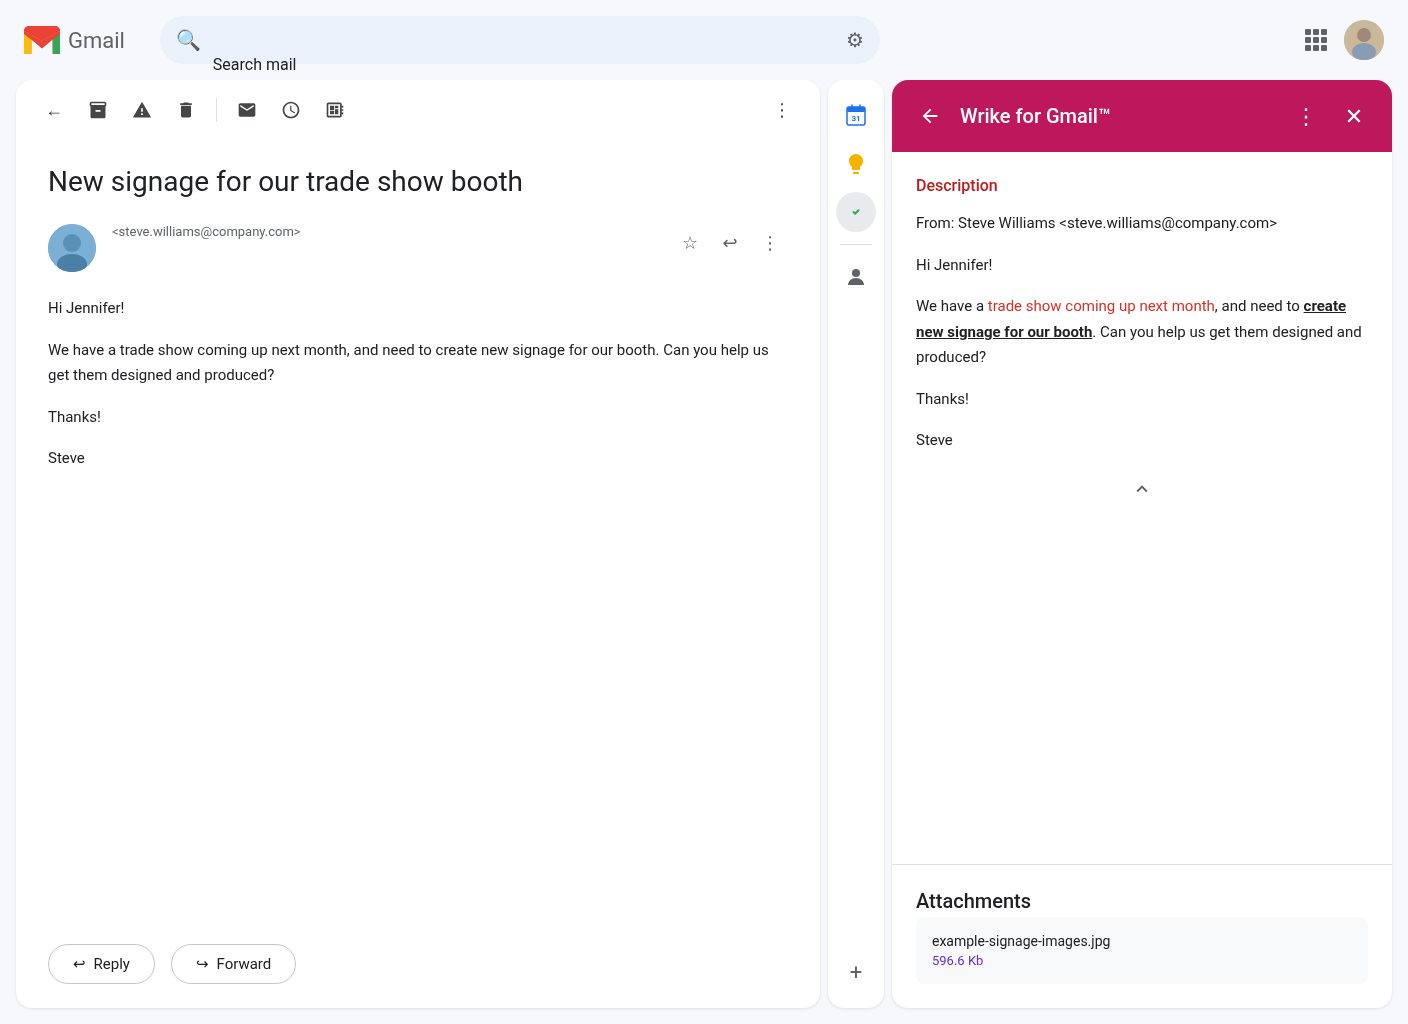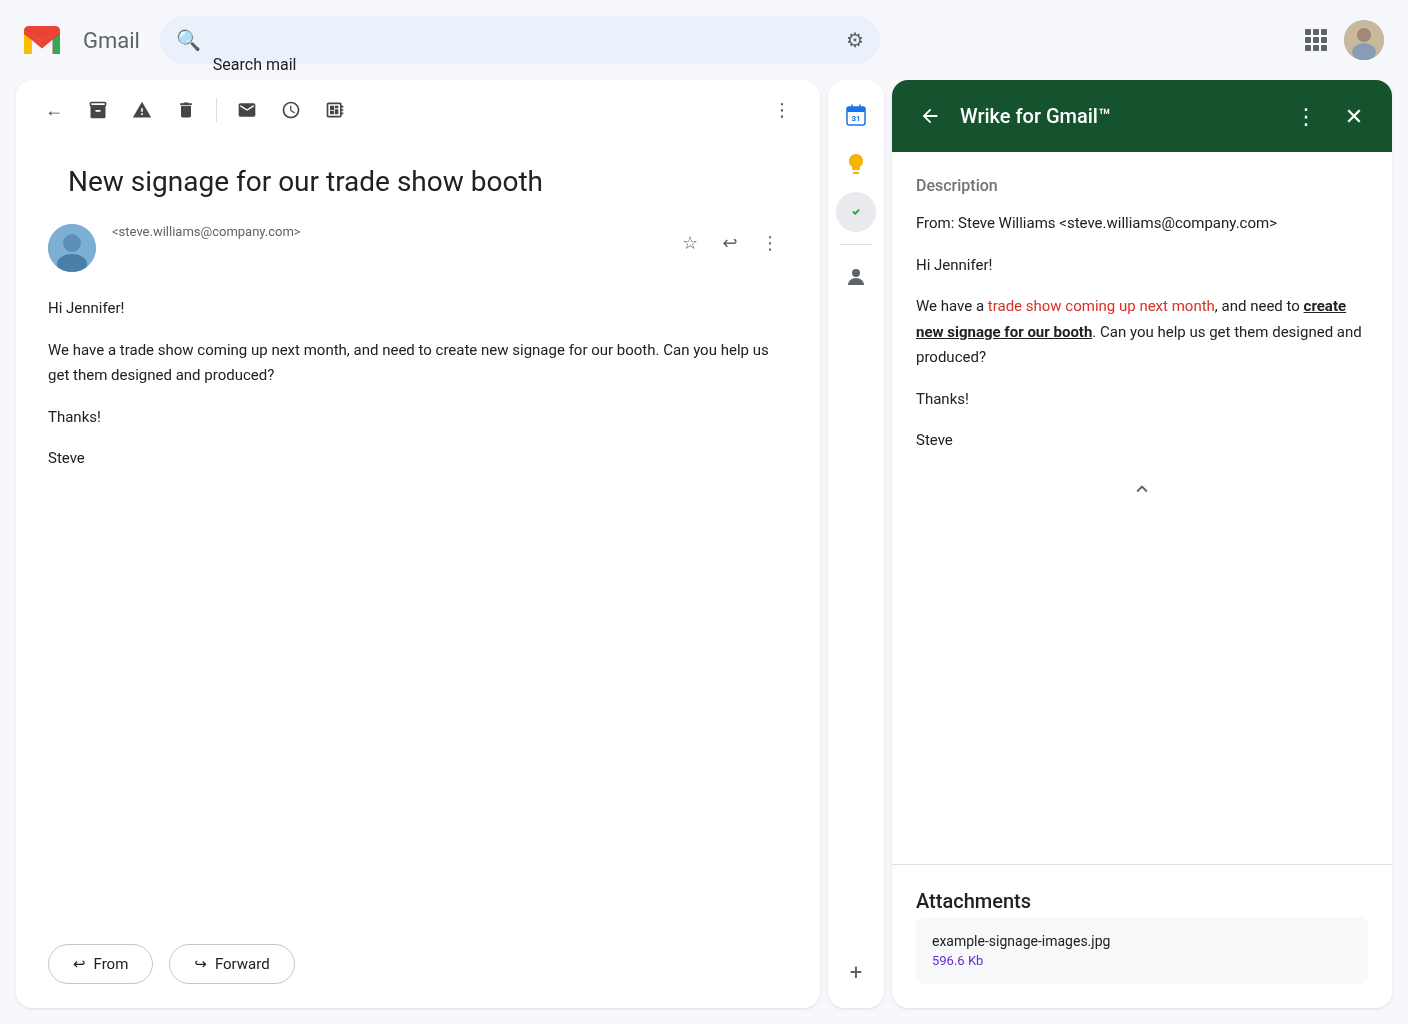--- a/index.html
+++ b/index.html
@@ -19,22 +19,22 @@
       height: 80px;
       display: flex;
       align-items: center;
       padding: 0 24px;
       gap: 16px;
       flex-shrink: 0;
     }
     .gmail-logo {
       display: flex;
       align-items: center;
-      gap: 23px;
-      margin-right: 4px;
+      gap: 8px;
+      margin-right: 19px;
     }
     .gmail-text {
       font-size: 22px;
       color: #5f6368;
       font-weight: 400;
     }
     .search-bar {
       flex: 1;
       max-width: 720px;
       background: #eaf1fb;
@@ -141,21 +141,20 @@
       padding: 24px 32px;
       flex: 1;
       overflow-y: auto;
     }
     .email-subject {
       font-size: 28px;
       font-weight: 400;
       color: #202124;
       margin-bottom: 24px;
       line-height: 1.3;
-      margin-left: 20px;
     }
     .email-meta {
       display: flex;
       align-items: flex-start;
       gap: 16px;
       margin-bottom: 24px;
     }
     .sender-avatar {
       width: 48px; height: 48px;
       border-radius: 50%;
@@ -279,21 +278,21 @@
       flex: 1;
       background: white;
       border-radius: 16px;
       margin: 0 16px 16px 0;
       display: flex;
       flex-direction: column;
       overflow: hidden;
       box-shadow: 0 1px 3px rgba(0,0,0,0.1);
     }
     .wrike-header {
-      background: #14532d;
+      background: #be185d;
       padding: 0 20px;
       height: 72px;
       display: flex;
       align-items: center;
       gap: 12px;
       flex-shrink: 0;
     }
     .wrike-back-btn {
       color: white;
       font-size: 22px;
@@ -325,21 +324,21 @@
       border-radius: 50%;
     }
     .wrike-body {
       padding: 24px;
       flex: 1;
       overflow-y: auto;
     }
     .wrike-section-title {
       font-size: 16px;
       font-weight: 500;
-      color: #737373;
+      color: #b91c1c;
       margin-bottom: 16px;
     }
     .wrike-description {
       font-size: 15px;
       color: #202124;
       line-height: 1.7;
       margin-bottom: 16px;
     }
     .wrike-highlight {
       color: #d93025;
@@ -514,21 +513,21 @@
         <p>Hi Jennifer!</p>
         <p>We have a trade show coming up next month, and need to create new signage for our booth. Can you help us get them designed and produced?</p>
         <p>Thanks!</p>
         <p>Steve</p>
       </div>
     </div>
 
     <div class="email-footer">
       <button class="footer-btn">
         <span>↩</span>
-        <span>From</span>
+        <span>Reply</span>
       </button>
       <button class="footer-btn">
         <span>↪</span>
         <span>Forward</span>
       </button>
     </div>
   </div>
 
   <div class="right-sidebar">
 

